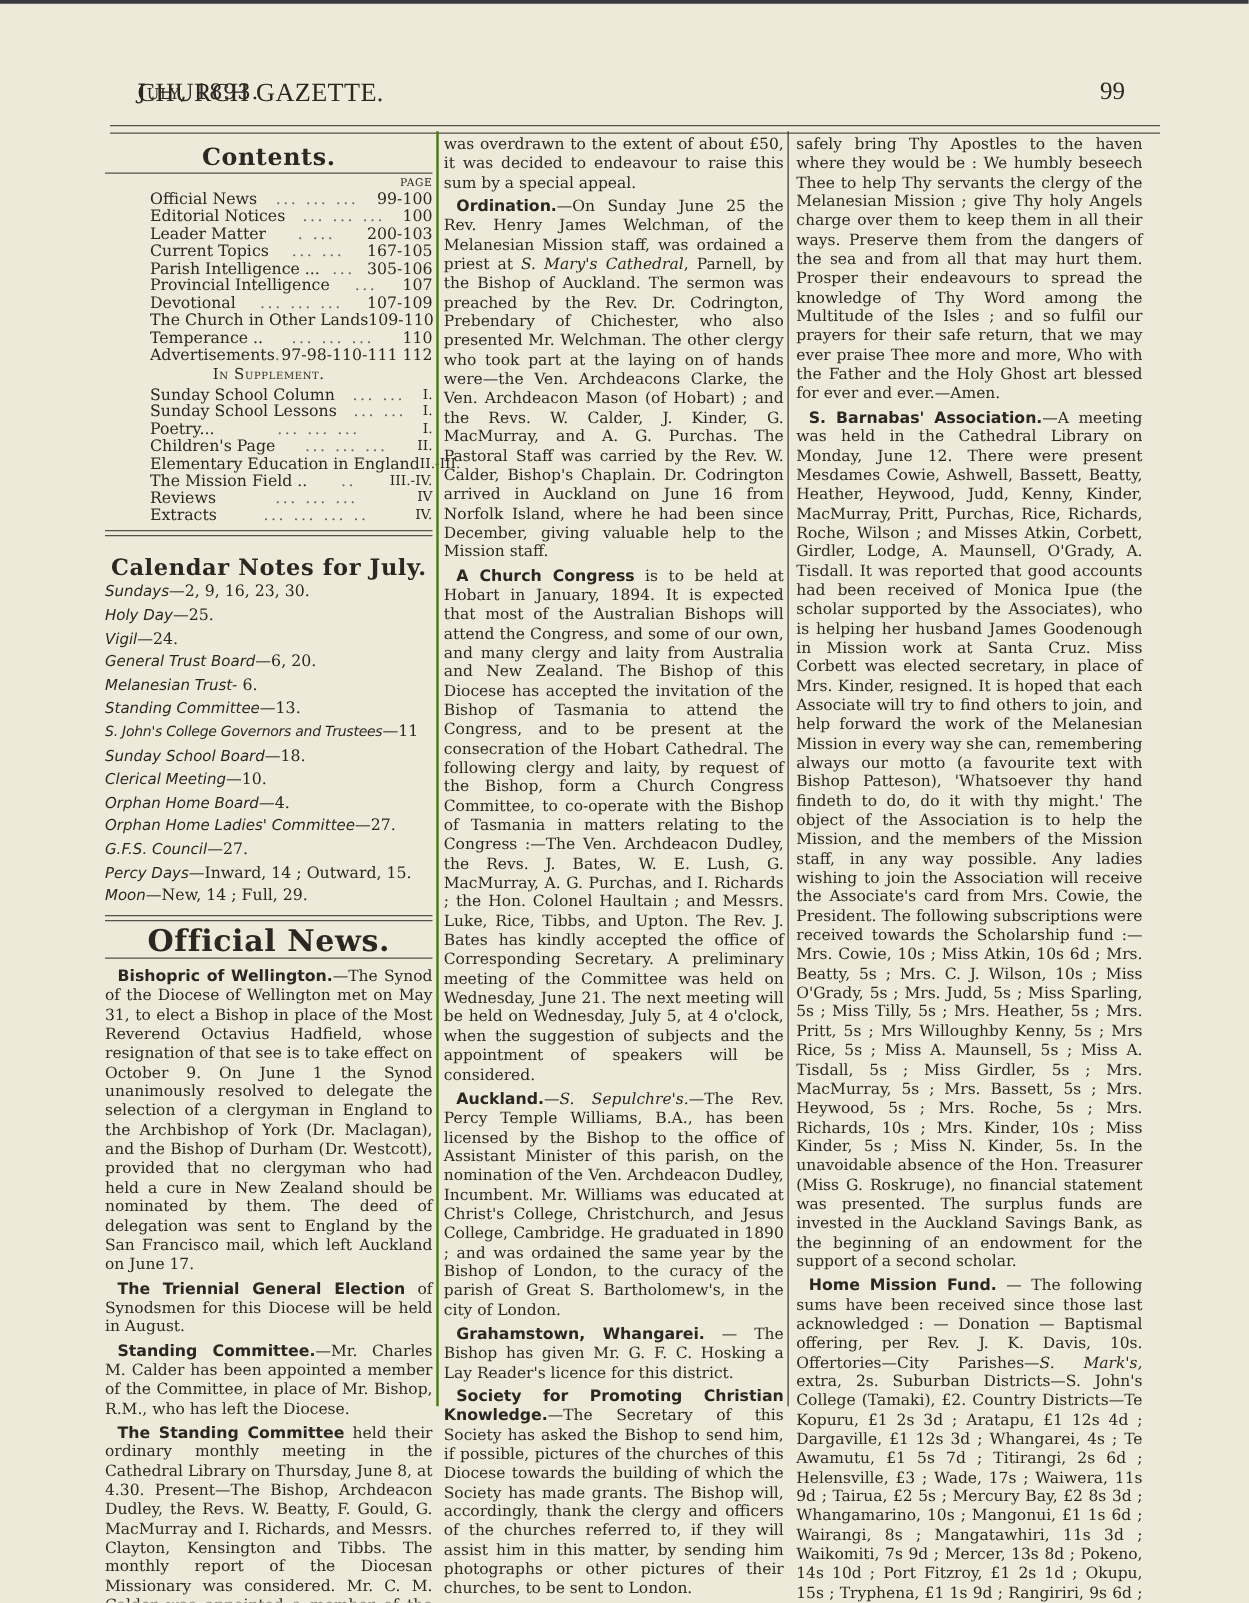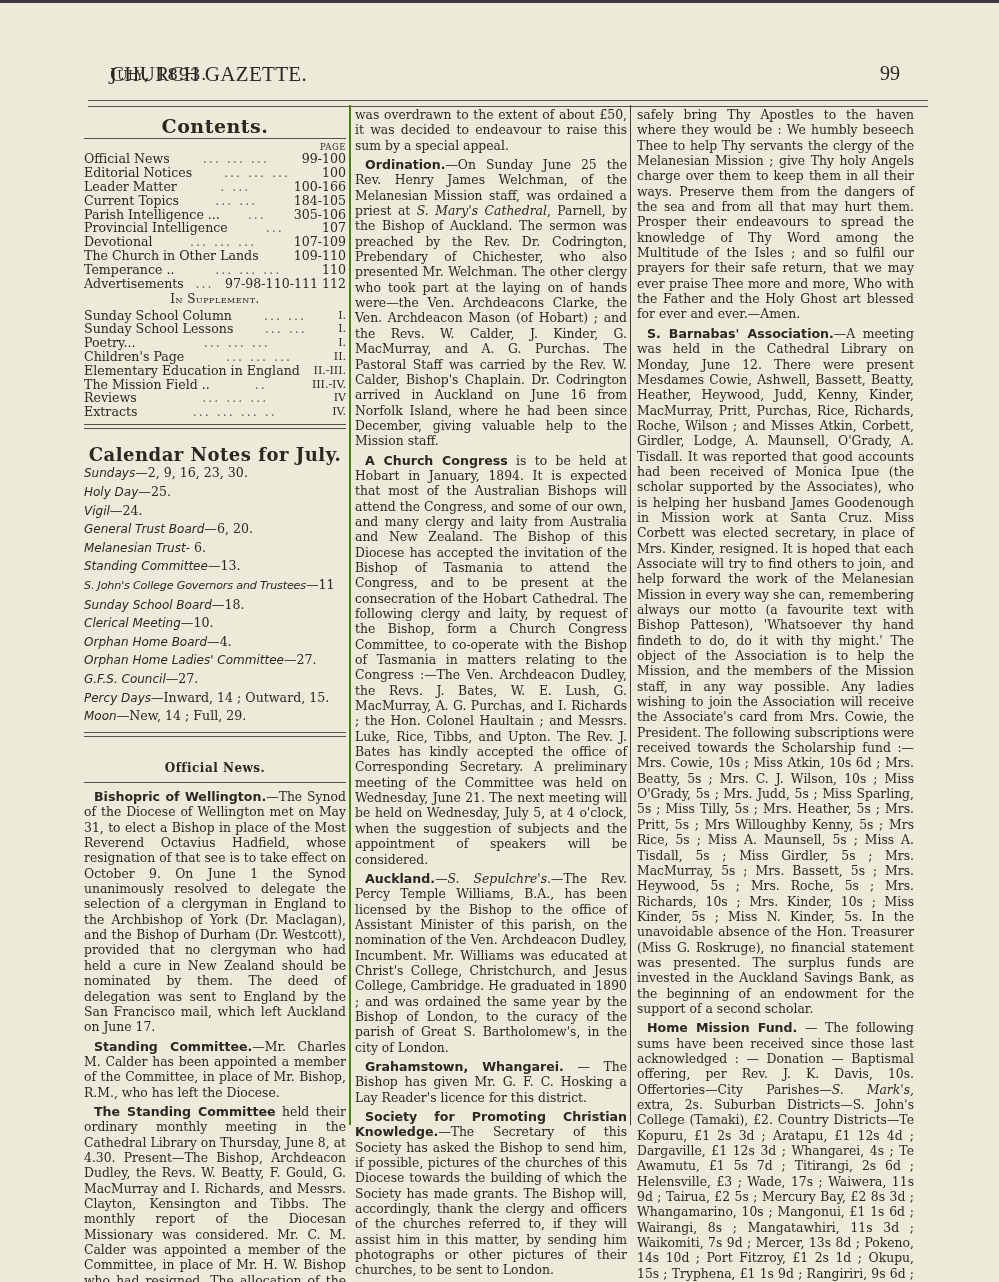--- a/index.html
+++ b/index.html
@@ -22,21 +22,21 @@
   .col2 { left: 349px; width: 272px; border-left: 2px solid #4d7c0f; padding-left: 4px; height: 1020px; top: 105px; box-sizing: content-box;}
   .col3 { left: 630px; width: 277px; border-left: 1px solid #3d3934; padding-left: 6px; height: 1020px; top: 105px; }
   .col2 .inner, .col3 .inner { padding-top: 2px; }
 
   .blackletter { font-family: "DejaVu Serif", serif; font-weight: bold; text-align: center; font-size: 19px; letter-spacing: 0.5px; font-style: normal; }
   .sec-title { text-align: center; margin: 12px 0 4px; }
   .rule-single { border-top: 1.5px solid #55504a; margin: 4px 0; }
   .rule-dbl { border-top: 1.5px solid #55504a; border-bottom: 1px solid #55504a; height: 3px; margin: 4px 0; }
 
   .toc-page-head { text-align: right; font-size: 8.5px; letter-spacing: 0.5px; margin-top: 2px; line-height: 9px; }
-  .toc-row { display: flex; justify-content: space-between; font-size: 12.6px; line-height: 13.8px; white-space: nowrap; }
+  .toc-row { display: flex; justify-content: space-between; font-size: 12.6px; line-height: 13.8px; white-space: nowrap; margin-left: 36px; }
   .toc-row .dots { flex: 1; text-align: center; color: #6a655e; letter-spacing: 2px; overflow: hidden; }
   .toc-sub { text-align: center; font-variant: small-caps; font-size: 12px; margin: 2px 0 1px; letter-spacing: 0.5px; }
   .toc-row .pg-roman { font-variant: small-caps; font-size: 11px; }
 
   .cal-item { font-size: 12.6px; line-height: 18.6px; white-space: nowrap; }
   .cal-item .k { font-family: "DejaVu Sans", sans-serif; font-style: italic; font-size: 12px; }
   .cal-item.squeeze .k { font-size: 11.2px; letter-spacing: -0.2px; }
 
   p { margin: 0 0 4px 0; text-indent: 10px; }
   .lead { font-family: "DejaVu Sans", sans-serif; font-weight: bold; font-size: 12.6px; }
@@ -65,26 +65,26 @@
         <span>99-100</span>
       </div>
     <div class="toc-row">
         <span>Editorial Notices</span>
         <span class="dots">...     ...     ...</span>
         <span>100</span>
       </div>
     <div class="toc-row">
         <span>Leader Matter</span>
         <span class="dots">.     ...</span>
-        <span>100-166</span>
+        <span>200-103</span>
       </div>
     <div class="toc-row">
         <span>Current Topics</span>
         <span class="dots">...     ...</span>
-        <span>184-105</span>
+        <span>167-105</span>
       </div>
     <div class="toc-row">
         <span>Parish Intelligence ...</span>
         <span class="dots">...</span>
         <span>305-106</span>
       </div>
     <div class="toc-row">
         <span>Provincial Intelligence</span>
         <span class="dots">...</span>
         <span>107</span>
@@ -167,25 +167,26 @@
     <div class="cal-item"><span class="k">Sunday School Board</span><span>—18.</span></div>
     <div class="cal-item"><span class="k">Clerical Meeting</span><span>—10.</span></div>
     <div class="cal-item"><span class="k">Orphan Home Board</span><span>—4.</span></div>
     <div class="cal-item"><span class="k">Orphan Home Ladies' Committee</span><span>—27.</span></div>
     <div class="cal-item"><span class="k">G.F.S. Council</span><span>—27.</span></div>
     <div class="cal-item"><span class="k">Percy Days</span><span>—Inward, 14 ; Outward, 15.</span></div>
     <div class="cal-item"><span class="k">Moon</span><span>—New, 14 ; Full, 29.</span></div>
   </div>
 
   <div class="rule-dbl" style="margin-top:6px"></div>
-  <div class="sec-title blackletter" style="font-size:12px;margin:24px 0 6px">Official News.</div>
+  <div class="sec-title blackletter" style="font-size:24px;margin:8px 0 6px">Official News.</div>
   <div class="rule-single" style="margin-bottom:6px"></div>
 
   <div>
     <p><span class="lead">Bishopric of Wellington.</span><span>—The Synod of the Diocese of Wellington met on May 31, to elect a Bishop in place of the Most Reverend Octavius Hadfield, whose resignation of that see is to take effect on October 9. On June 1 the Synod unanimously resolved to delegate the selection of a clergyman in England to the Archbishop of York (Dr. Maclagan), and the Bishop of Durham (Dr. Westcott), provided that no clergyman who had held a cure in New Zealand should be nominated by them. The deed of delegation was sent to England by the San Francisco mail, which left Auckland on June 17.</span></p>
+    <p><span class="lead">The Triennial General Election</span><span> of Synodsmen for this Diocese will be held in August.</span></p>
     <p><span class="lead">Standing Committee.</span><span>—Mr. Charles M. Calder has been appointed a member of the Committee, in place of Mr. Bishop, R.M., who has left the Diocese.</span></p>
     <p><span class="lead">The Standing Committee</span><span> held their ordinary monthly meeting in the Cathedral Library on Thursday, June 8, at 4.30. Present—The Bishop, Archdeacon Dudley, the Revs. W. Beatty, F. Gould, G. MacMurray and I. Richards, and Messrs. Clayton, Kensington and Tibbs. The monthly report of the Diocesan Missionary was considered. Mr. C. M. Calder was appointed a member of the Committee, in place of Mr. H. W. Bishop who had resigned. The allocation of the Country Clergy and Home Mission Funds was made for the year ending June 30, 1894 ; and as the latter fund</span></p>
   </div>
 </section>
 
 <section class="col col2">
   <div class="inner">
     <p style="text-indent:0">was overdrawn to the extent of about £50, it was decided to endeavour to raise this sum by a special appeal.</p>
     <p><span class="lead">Ordination.</span><span>—On Sunday June 25 the Rev. Henry James Welchman, of the Melanesian Mission staff, was ordained a priest at </span><span class="em">S. Mary's Cathedral</span><span>, Parnell, by the Bishop of Auckland. The sermon was preached by the Rev. Dr. Codrington, Prebendary of Chichester, who also presented Mr. Welchman. The other clergy who took part at the laying on of hands were—the Ven. Archdeacons Clarke, the Ven. Archdeacon Mason (of Hobart) ; and the Revs. W. Calder, J. Kinder, G. MacMurray, and A. G. Purchas. The Pastoral Staff was carried by the Rev. W. Calder, Bishop's Chaplain. Dr. Codrington arrived in Auckland on June 16 from Norfolk Island, where he had been since December, giving valuable help to the Mission staff.</span></p>
     <p><span class="lead">A Church Congress</span><span> is to be held at Hobart in January, 1894. It is expected that most of the Australian Bishops will attend the Congress, and some of our own, and many clergy and laity from Australia and New Zealand. The Bishop of this Diocese has accepted the invitation of the Bishop of Tasmania to attend the Congress, and to be present at the consecration of the Hobart Cathedral. The following clergy and laity, by request of the Bishop, form a Church Congress Committee, to co-operate with the Bishop of Tasmania in matters relating to the Congress :—The Ven. Archdeacon Dudley, the Revs. J. Bates, W. E. Lush, G. MacMurray, A. G. Purchas, and I. Richards ; the Hon. Colonel Haultain ; and Messrs. Luke, Rice, Tibbs, and Upton. The Rev. J. Bates has kindly accepted the office of Corresponding Secretary. A preliminary meeting of the Committee was held on Wednesday, June 21. The next meeting will be held on Wednesday, July 5, at 4 o'clock, when the suggestion of subjects and the appointment of speakers will be considered.</span></p>

